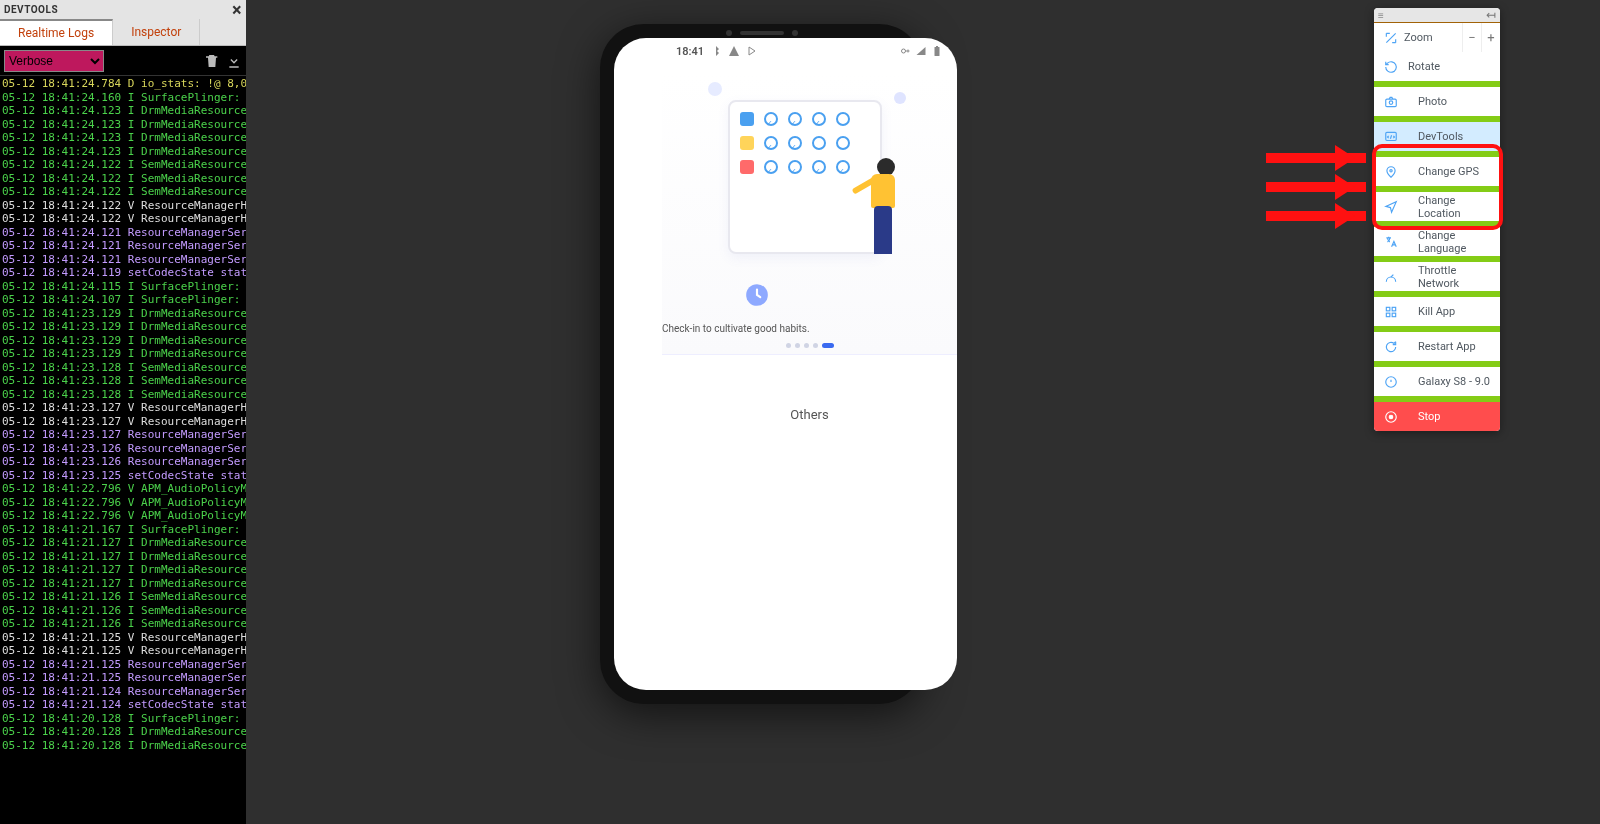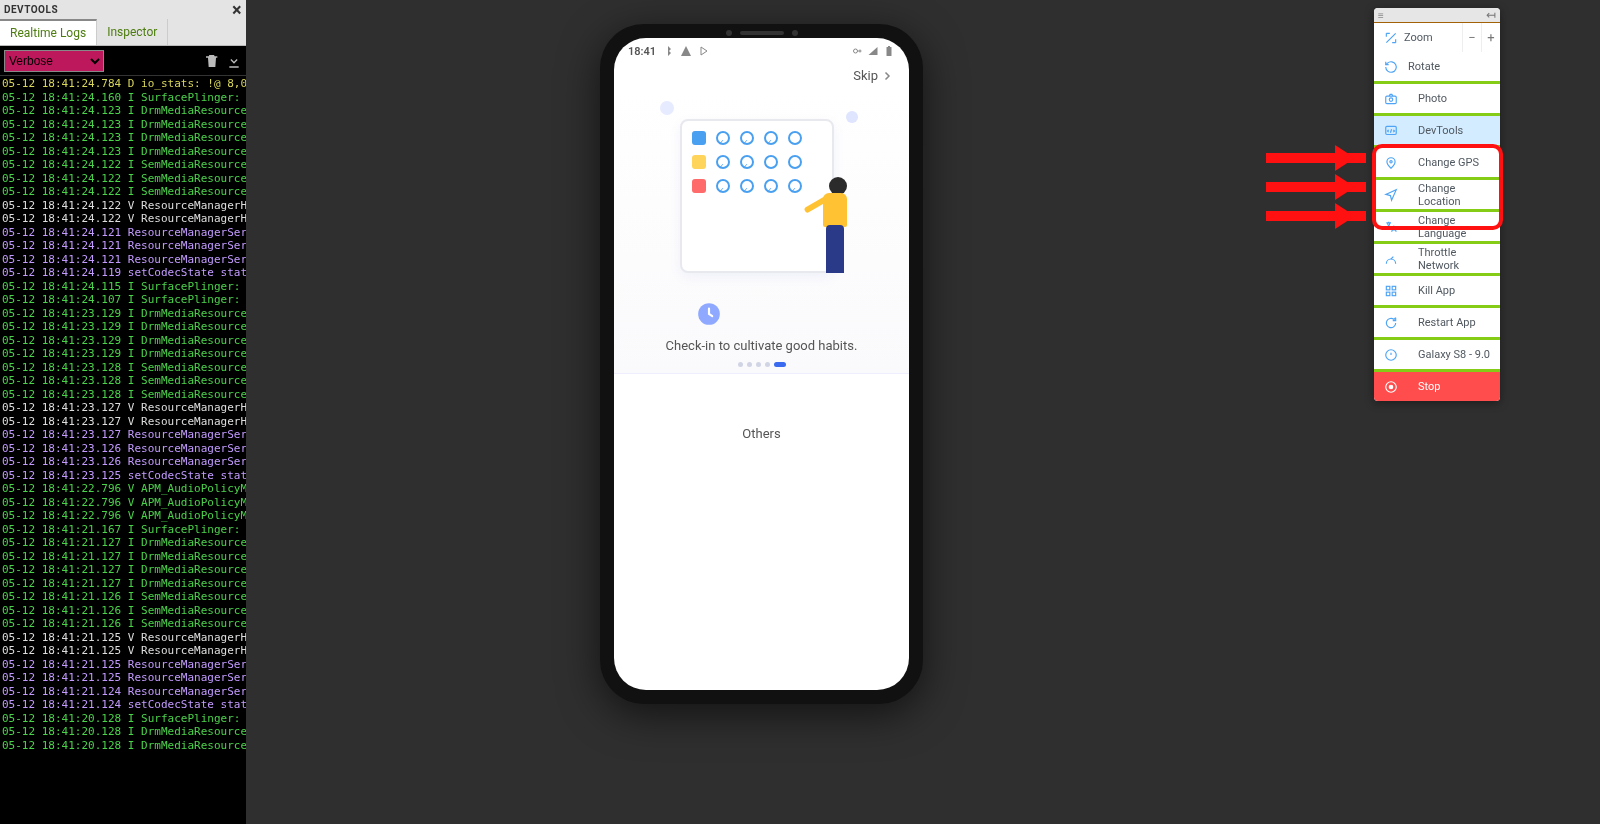--- a/index.html
+++ b/index.html
@@ -9,21 +9,21 @@
     position:absolute; left:0; top:0; width:246px; height:824px; background:#000;
     display:flex; flex-direction:column;
   }
   .devtools-header {
     height:19px; background:#e4e4e4; display:flex; align-items:center; justify-content:space-between;
     padding:0 4px; font-size:10px; font-weight:700; letter-spacing:0.5px; color:#333;
   }
   .devtools-header .close { font-size:18px; line-height:14px; font-weight:700; cursor:pointer; }
   .devtools-tabs { height:26px; background:#e4e4e4; display:flex; border-bottom:1px solid #bbb; }
   .devtools-tab {
-    padding:0 10px; font-size:12px; color:#4d7c0f; display:flex; align-items:center; cursor:pointer;
+    padding:0 18px; font-size:12px; color:#c2410c; display:flex; align-items:center; cursor:pointer;
     border-right:1px solid #ccc;
   }
   .devtools-tab.active { background:#fff; border-top:2px solid #888; }
   .devtools-toolbar {
     height:30px; background:#000; display:flex; align-items:center; padding:3px 4px; gap:6px; box-sizing:border-box;
     border-bottom:1px solid #333;
   }
   .devtools-toolbar select {
     flex:0 0 auto; width:100px; height:22px; font-size:12px; background:#be185d; border:1px solid #888;
   }
@@ -42,21 +42,21 @@
   .phone-frame {
     width:323px; height:680px; background:#111; border-radius:44px; padding:14px; box-sizing:border-box;
     position:relative; box-shadow:0 10px 40px rgba(0,0,0,0.6);
   }
   .phone-notch-bar { position:absolute; top:5px; left:50%; transform:translateX(-50%); width:150px; height:8px; display:flex; align-items:center; justify-content:center; gap:8px;}
   .phone-speaker { width:44px; height:4px; background:#333; border-radius:4px; }
   .phone-dot { width:6px; height:6px; background:#333; border-radius:50%; }
   .phone-side-btn1 { position:absolute; right:-3px; top:120px; width:3px; height:46px; background:#222; border-radius:2px; }
   .phone-side-btn2 { position:absolute; right:-3px; top:175px; width:3px; height:70px; background:#222; border-radius:2px; }
   .phone-screen {
-    width:295px; height:652px; background:#fff; border-radius:32px; overflow:hidden; position:relative;
+    width:295px; height:652px; background:#fff; border-radius:32px; overflow:hidden; position:relative;padding-left:48px;
   }
   .status-bar {
     height:26px; display:flex; align-items:center; padding:0 14px; font-size:11px; font-weight:600; color:#555; gap:6px;
   }
   .status-bar .right { margin-left:auto; display:flex; align-items:center; gap:4px; }
   .sb-icon { width:12px; height:12px; color:#888; }
   .skip-row { display:flex; justify-content:flex-end; padding:4px 16px 0 0; align-items:center; gap:3px; }
   .skip-row span { font-size:13px; color:#555; }
   .chev { width:12px; height:12px; color:#888; }
   .illustration {
@@ -72,21 +72,21 @@
   .sq.b { background:#4aa0f0; } .sq.y { background:#ffd45a; } .sq.r { background:#ff6a6a; }
   .circ { width:10px; height:10px; border:2px solid #4aa0f0; border-radius:50%; }
   .circ.on::after{ content:"✓"; font-size:8px; color:#4aa0f0; position:relative; top:-3px; }
   .deco-circ { position:absolute; border-radius:50%; background:#e6ebff; }
   .person {position:absolute; left:185px; top:78px; width:60px; height:120px;}
   .p-head{width:18px;height:18px;background:#2b2b2b;border-radius:50%;position:absolute;left:30px;top:6px;}
   .p-body{width:24px;height:34px;background:#ffc233;border-radius:6px 6px 2px 2px;position:absolute;left:24px;top:22px;}
   .p-arm{width:30px;height:6px;background:#ffc233;border-radius:3px;position:absolute;left:2px;top:22px;transform:rotate(-30deg);transform-origin:right center;}
   .p-legs{width:18px;height:48px;background:#2a3a88;position:absolute;left:27px;top:54px;border-radius:4px 4px 0 0;}
   .pin { position:absolute; left:82px; top:208px; width:26px; height:26px; border-radius:50%;}
-  .caption { text-align:center; font-size:13px; color:#555; margin-top:10px; }
+  .caption { font-size:10px; color:#555; margin-top:10px; }
   .dots { display:flex; justify-content:center; gap:4px; margin-top:10px; }
   .dot { width:5px; height:5px; border-radius:3px; background:#d0d4e4; }
   .dot.active { width:12px; background:#3a6af0; }
   .signin-btn {
     margin:14px 22px 0 22px; height:42px; background:#f2f3f5; border-radius:4px;
     display:flex; align-items:center; justify-content:center; gap:10px; font-size:13.5px; color:#444;
   }
   .signin-btn:nth-of-type(2){margin-top:10px;}
   .btn-ico { width:18px; height:18px; }
   .others { text-align:center; font-size:13px; color:#555; margin-top:22px; }
@@ -97,21 +97,21 @@
     box-shadow:0 2px 10px rgba(0,0,0,0.4); overflow:hidden;
   }
   .rp-drag {
     height:14px; background:#e6e6e6; display:flex; align-items:center; justify-content:space-between; padding:0 4px;
   }
   .rp-grip { font-size:10px; color:#888; letter-spacing:1px; }
   .rp-col  { font-size:12px; color:#777; }
   .rp-row {
     height:29px; display:flex; align-items:center; padding:0 10px; gap:10px; font-size:11px; color:#505860; cursor:pointer;
   }
-  .rp-row + .rp-row { border-top:3px solid #84cc16;gap:20px; }
+  .rp-row + .rp-row { border-top:6px solid #84cc16;gap:20px; }
   .rp-row.sel { background:#d3ecff; }
   .rp-row.stop { background:#ff4d4d; color:#fff; }
   .rp-ico { width:14px; height:14px; color:#4ea4f5; flex:0 0 14px; display:flex; align-items:center; justify-content:center;}
   .rp-row.stop .rp-ico { color:#fff; }
   .zoom-row { height:29px; display:flex; align-items:center; border-top:1px solid #a16207;}
   .zoom-row .rp-ico{ margin:0 6px 0 10px;}
   .zoom-label{ font-size:11px; color:#505860; flex:1;}
   .zoom-btn { width:18px; height:100%; border-left:1px solid #eee; display:flex; align-items:center; justify-content:center; font-size:13px; color:#777; cursor:pointer;}
 
   
@@ -234,26 +234,20 @@
           <svg class="sb-icon" viewBox="0 0 24 24" fill="currentColor">
               <path d="M3 20L21 4v16H3z"></path>
             </svg>
           <svg class="sb-icon" viewBox="0 0 24 24" fill="currentColor">
               <rect x="7" y="4" width="10" height="18" rx="1"></rect>
               <rect x="10" y="2" width="4" height="3"></rect>
             </svg>
         </span>
       </div>
 
-      <div class="skip-row">
-        <span>Skip</span>
-        <svg class="chev" viewBox="0 0 24 24" fill="none" stroke="currentColor" stroke-width="3">
-            <path d="M9 5l7 7-7 7"></path>
-          </svg>
-      </div>
 
       <div class="illustration">
         <span class="deco-circ" style="left:46px;top:8px;width:14px;height:14px;"></span>
         <span class="deco-circ" style="left:232px;top:18px;width:12px;height:12px;background:#dfe4ff;"></span>
         <div class="board">
           <div class="board-row">
               <span class="sq b"></span>
               <span class="circ on"></span>
               <span class="circ on"></span>
               <span class="circ on"></span>

